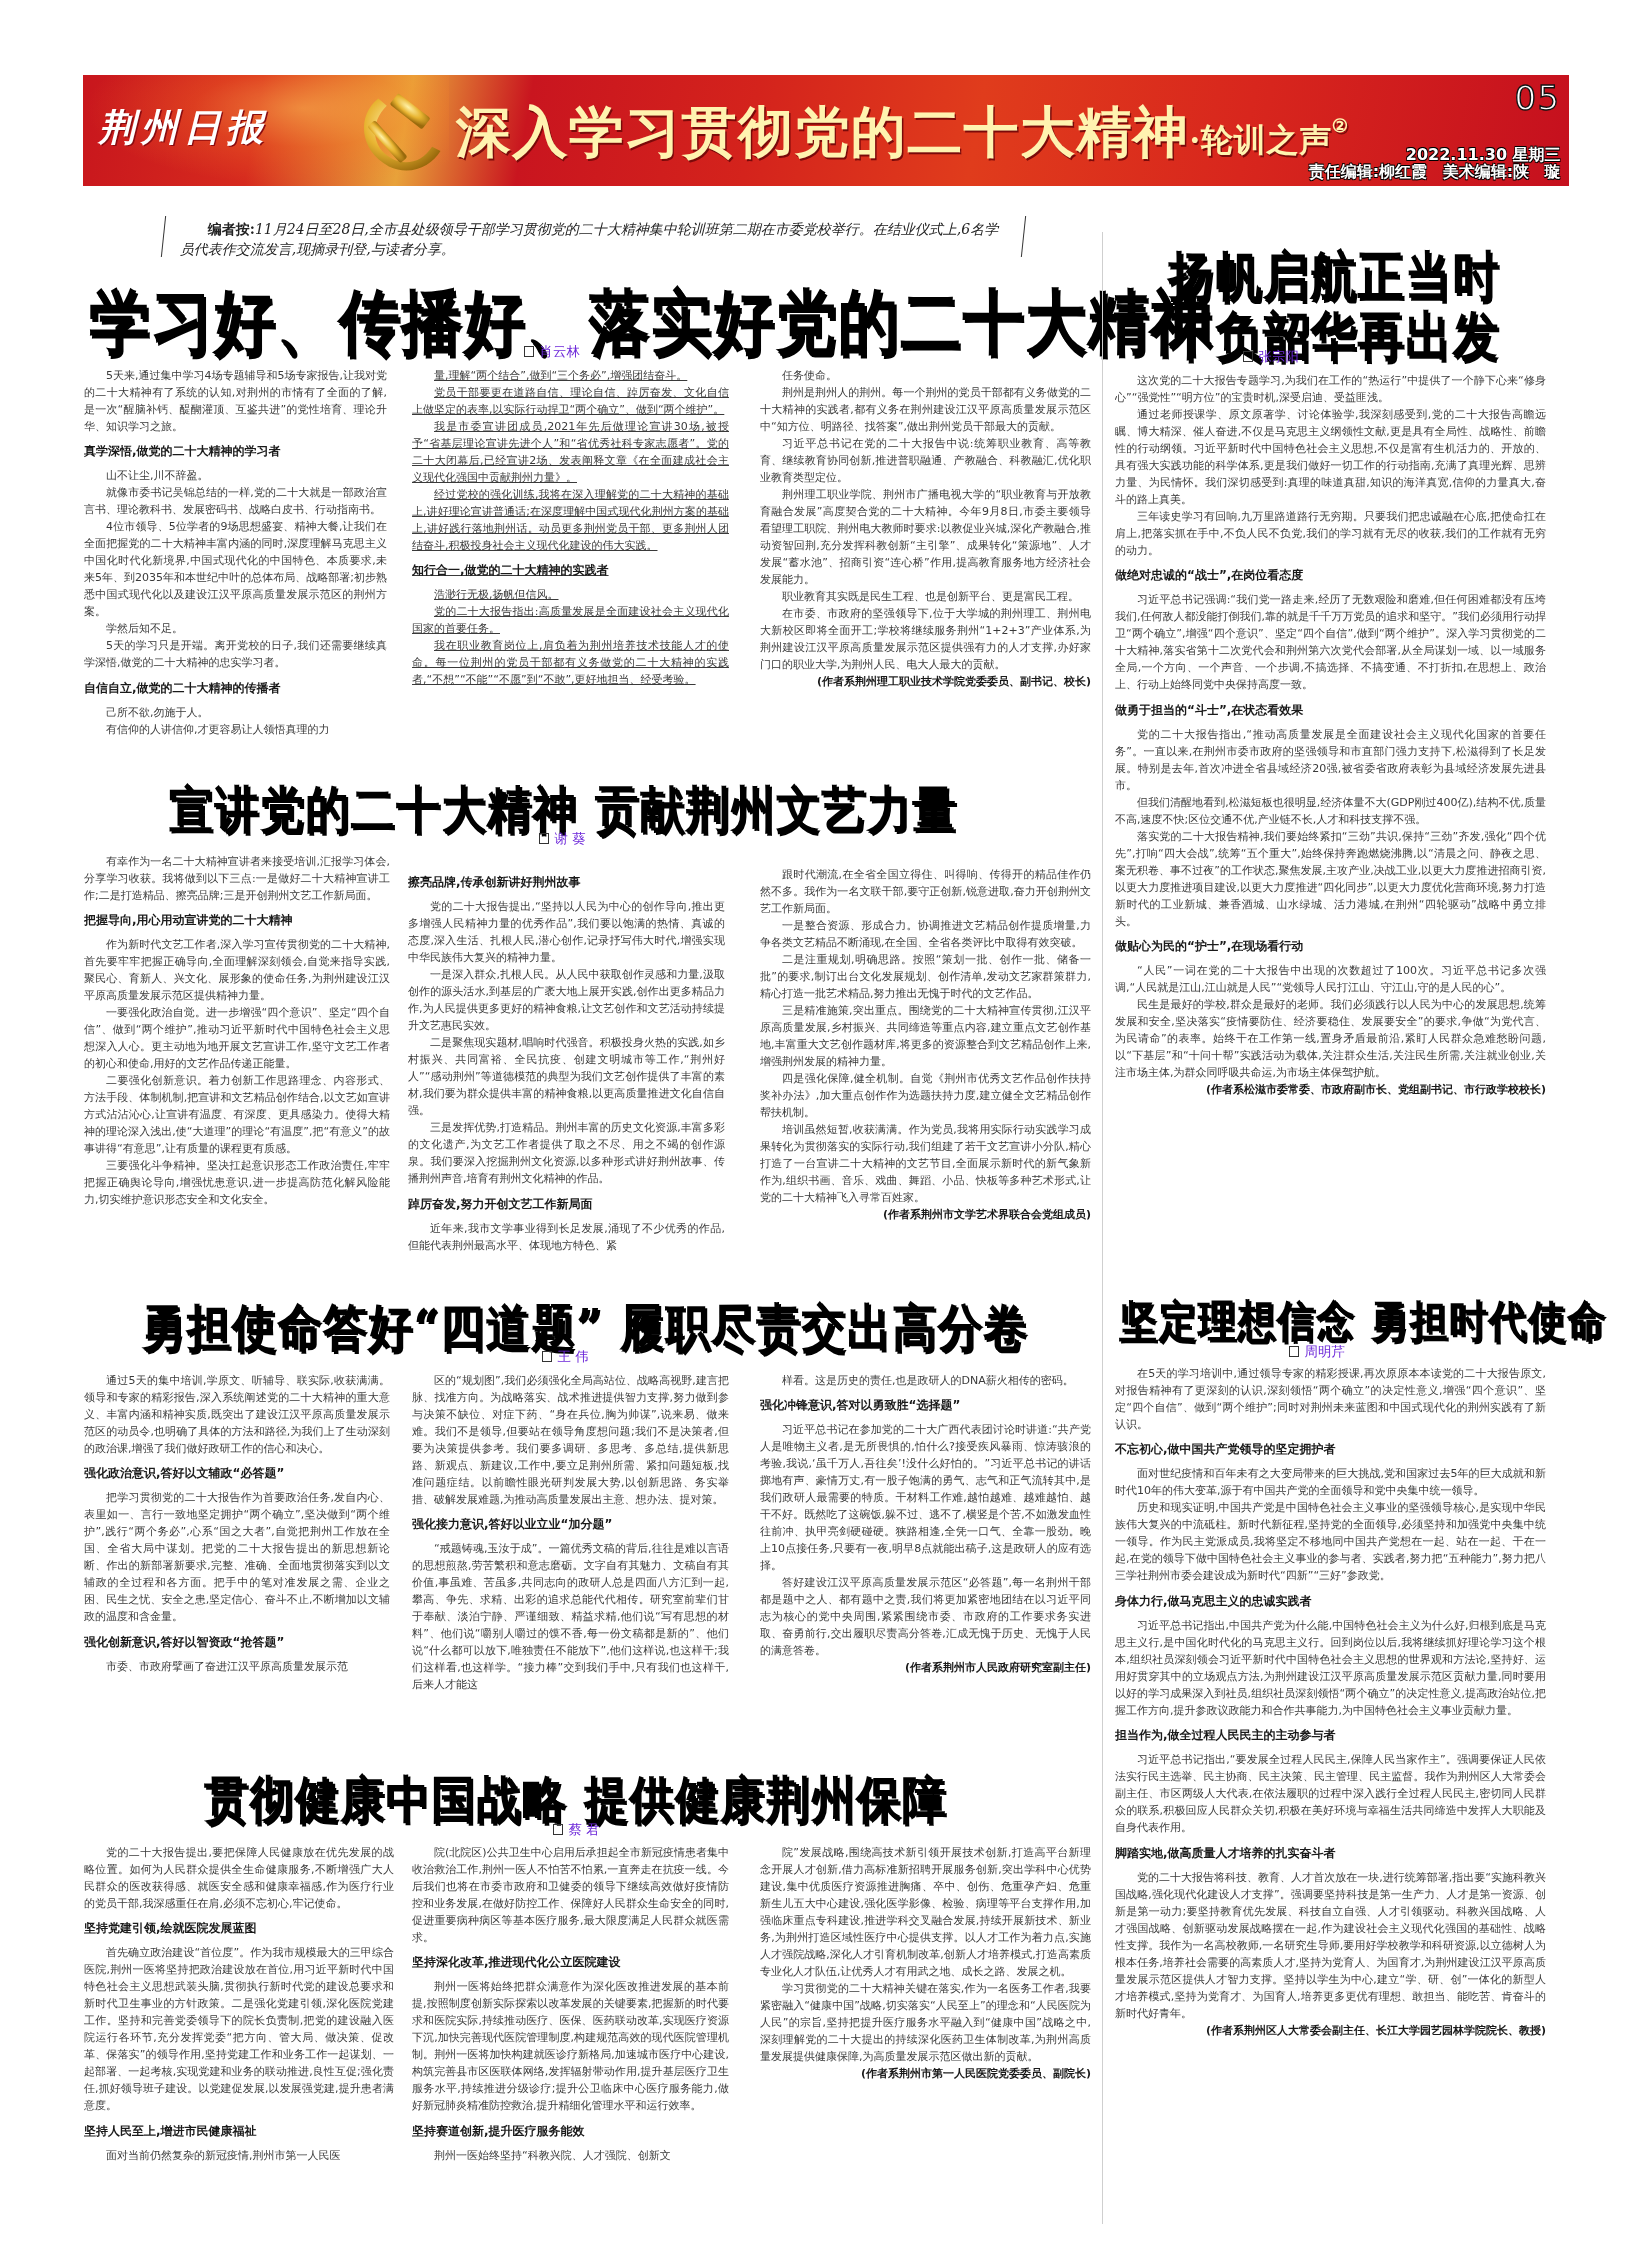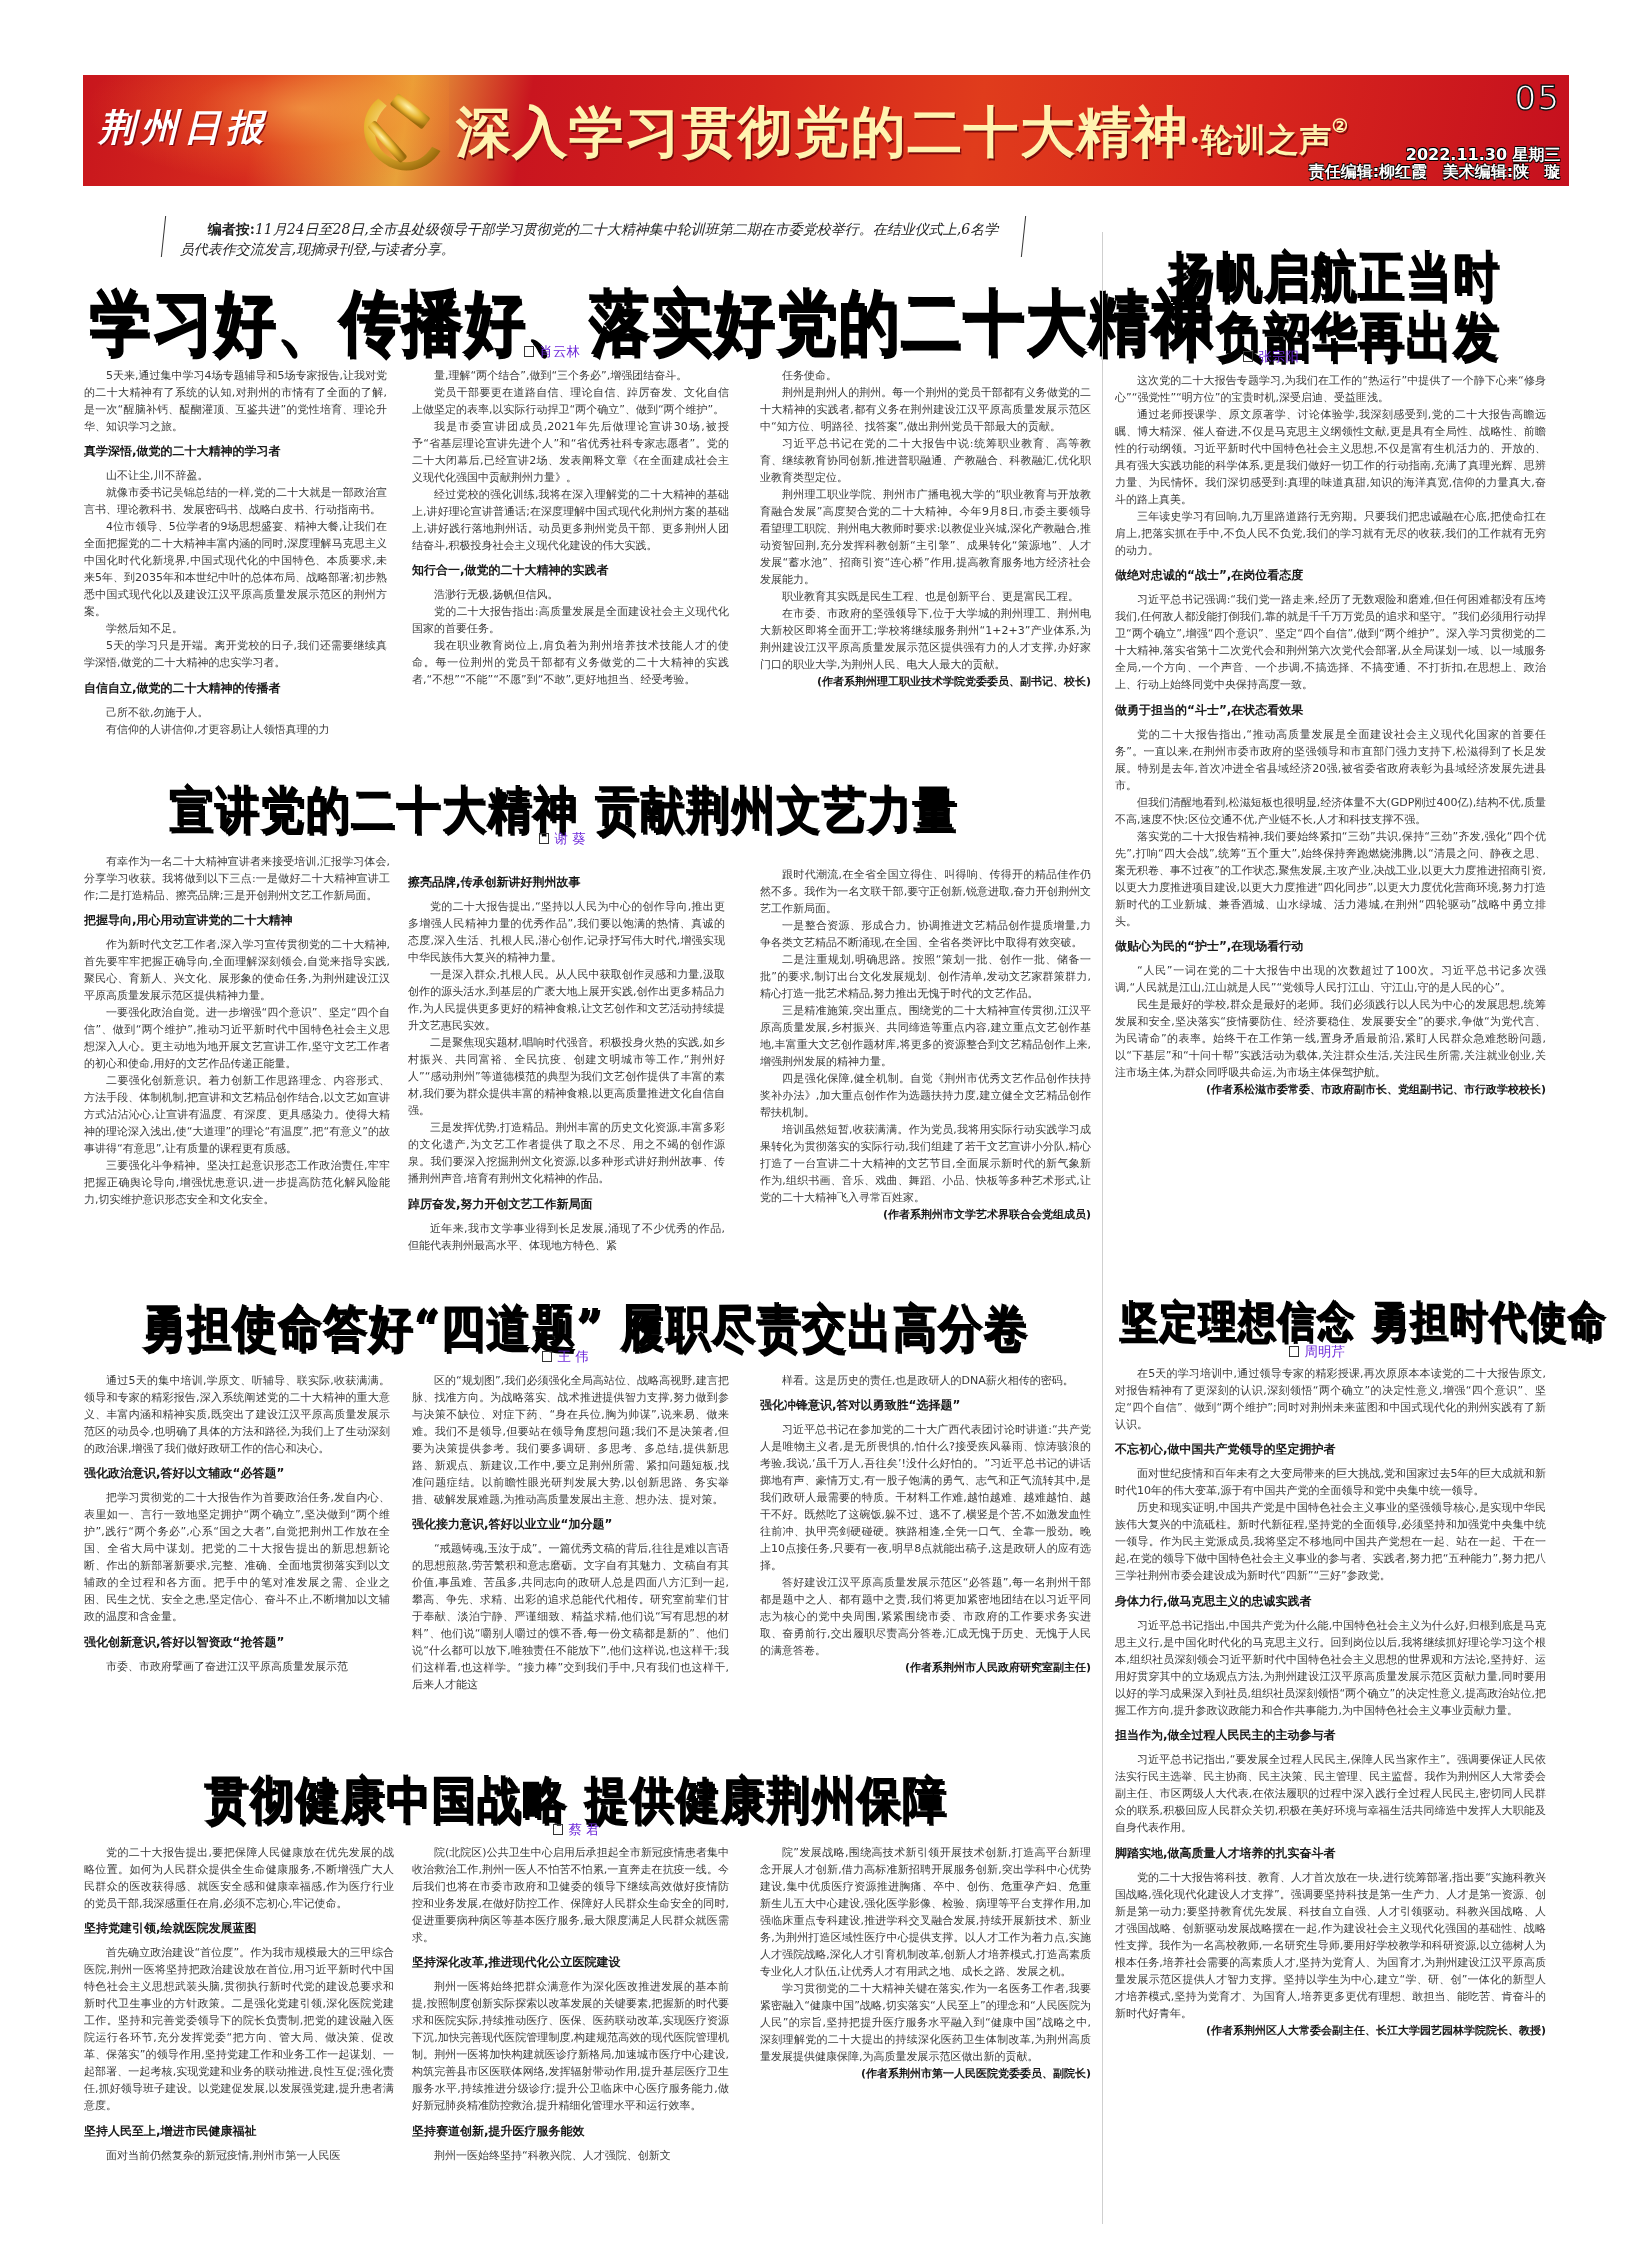--- a/index.html
+++ b/index.html
@@ -110,21 +110,21 @@
     <h4>真学深悟,做党的二十大精神的学习者</h4>
     <p>山不让尘,川不辞盈。</p>
     <p>就像市委书记吴锦总结的一样,党的二十大就是一部政治宣言书、理论教科书、发展密码书、战略白皮书、行动指南书。</p>
     <p>4位市领导、5位学者的9场思想盛宴、精神大餐,让我们在全面把握党的二十大精神丰富内涵的同时,深度理解马克思主义中国化时代化新境界,中国式现代化的中国特色、本质要求,未来5年、到2035年和本世纪中叶的总体布局、战略部署;初步熟悉中国式现代化以及建设江汉平原高质量发展示范区的荆州方案。</p>
     <p>学然后知不足。</p>
     <p>5天的学习只是开端。离开党校的日子,我们还需要继续真学深悟,做党的二十大精神的忠实学习者。</p>
     <h4>自信自立,做党的二十大精神的传播者</h4>
     <p>己所不欲,勿施于人。</p>
     <p>有信仰的人讲信仰,才更容易让人领悟真理的力</p>
   </div>
-<div class="col" style="left:412px;top:367px;width:317px;height:380px;">
+<div class="col" style="left:412px;top:367px;width:317px;height:380px;text-decoration:underline;">
     <p>量,理解“两个结合”,做到“三个务必”,增强团结奋斗。</p>
     <p>党员干部要更在道路自信、理论自信、踔厉奋发、文化自信上做坚定的表率,以实际行动捍卫“两个确立”、做到“两个维护”。</p>
     <p>我是市委宣讲团成员,2021年先后做理论宣讲30场,被授予“省基层理论宣讲先进个人”和“省优秀社科专家志愿者”。党的二十大闭幕后,已经宣讲2场、发表阐释文章《在全面建成社会主义现代化强国中贡献荆州力量》。</p>
     <p>经过党校的强化训练,我将在深入理解党的二十大精神的基础上,讲好理论宣讲普通话;在深度理解中国式现代化荆州方案的基础上,讲好践行落地荆州话。动员更多荆州党员干部、更多荆州人团结奋斗,积极投身社会主义现代化建设的伟大实践。</p>
     <h4>知行合一,做党的二十大精神的实践者</h4>
     <p>浩渺行无极,扬帆但信风。</p>
     <p>党的二十大报告指出:高质量发展是全面建设社会主义现代化国家的首要任务。</p>
     <p>我在职业教育岗位上,肩负着为荆州培养技术技能人才的使命。每一位荆州的党员干部都有义务做党的二十大精神的实践者,“不想”“不能”“不愿”到“不敢”,更好地担当、经受考验。</p>
   </div>
 <div class="col" style="left:760px;top:367px;width:331px;height:380px;">

